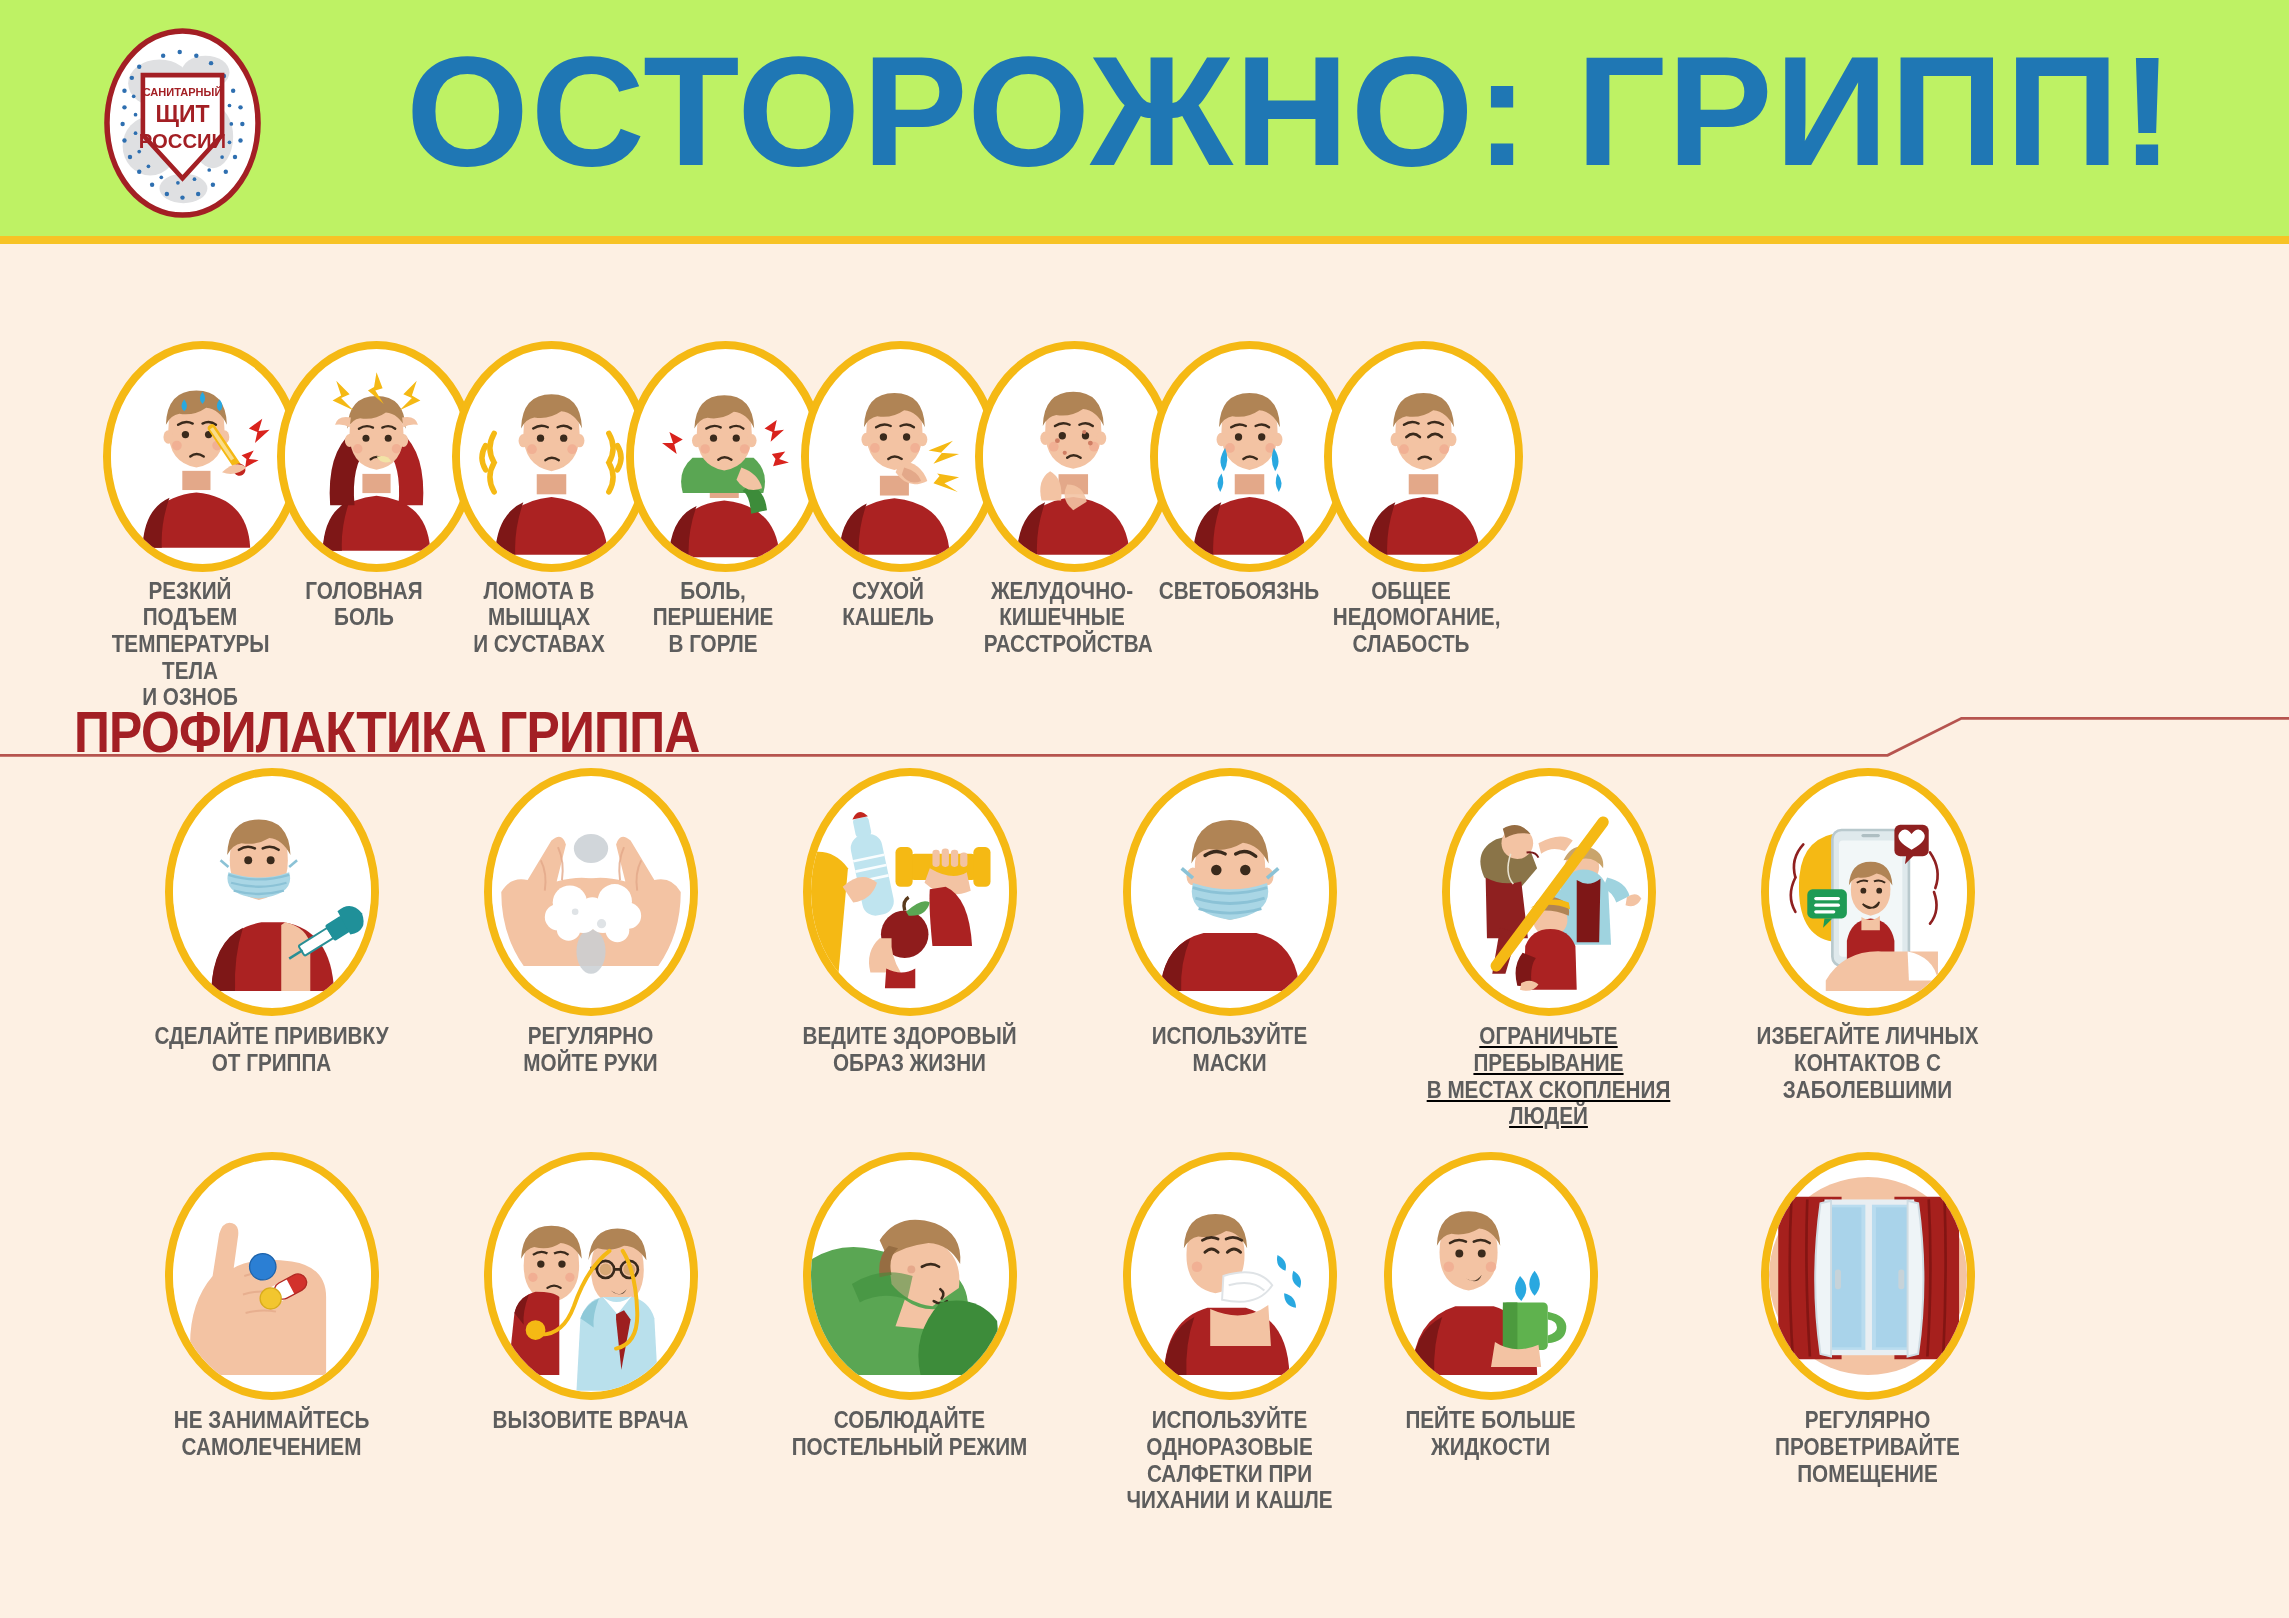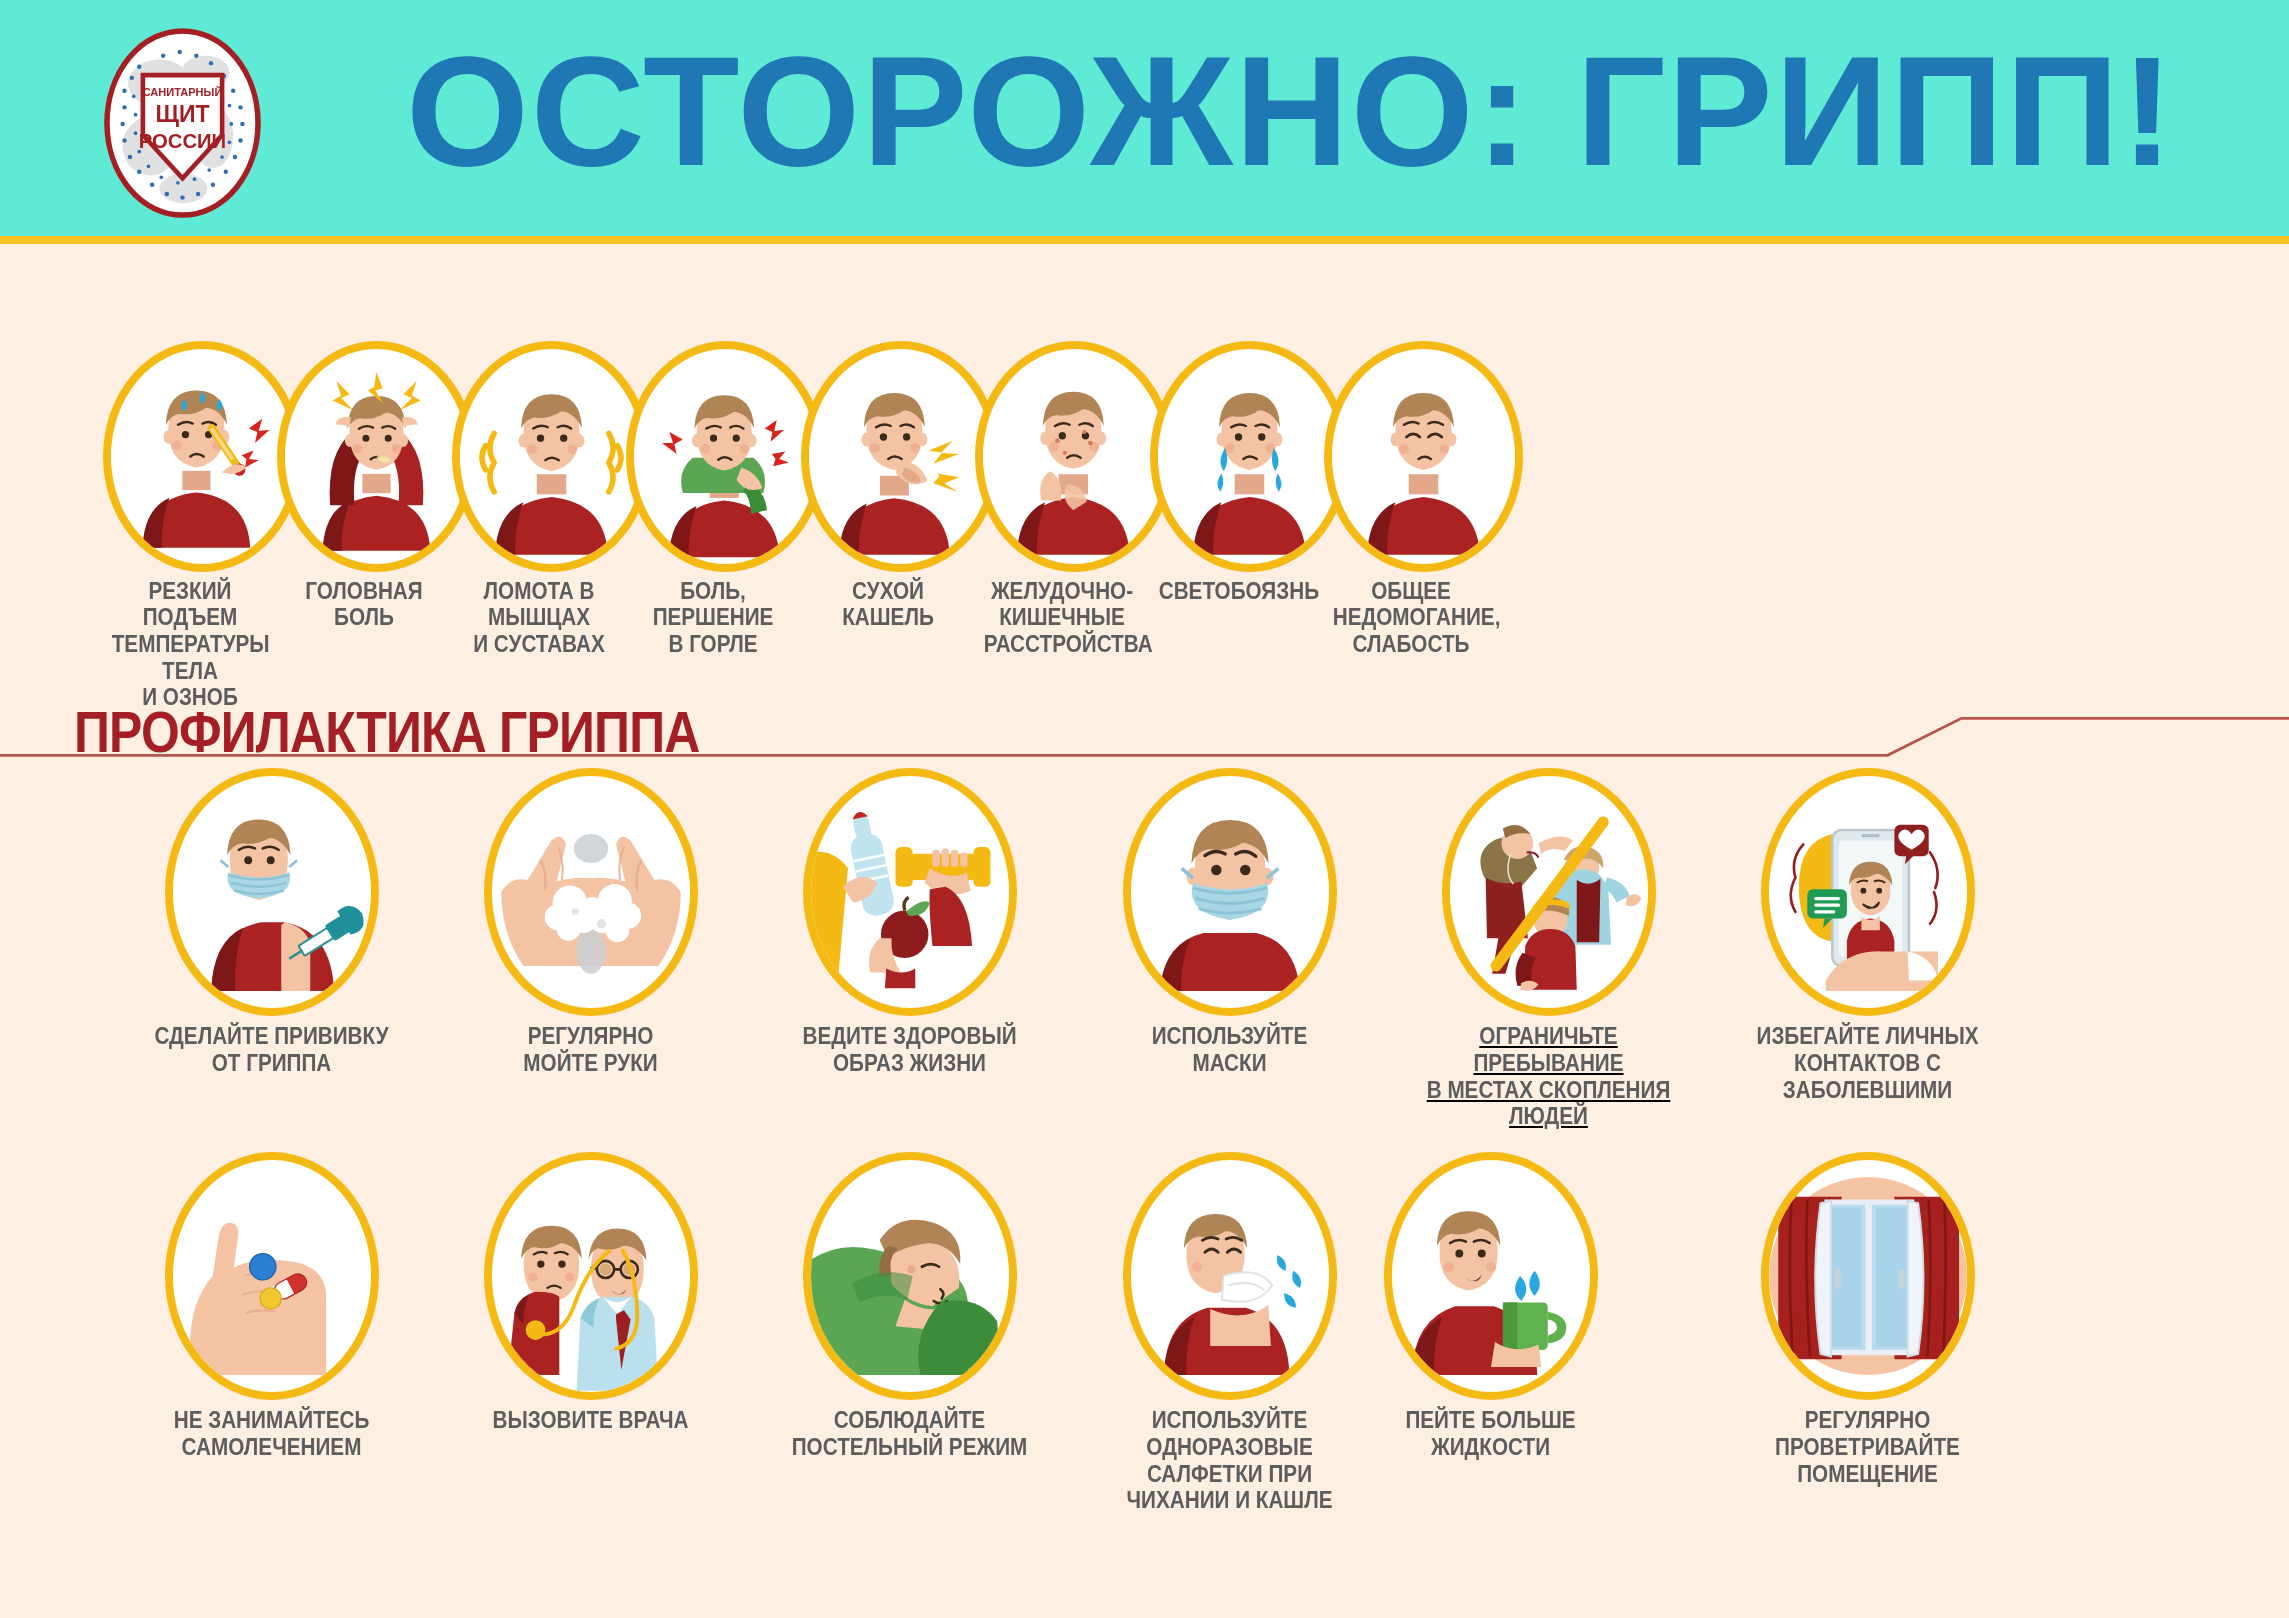--- a/index.html
+++ b/index.html
@@ -6,21 +6,21 @@
   body{
     width:2290px;height:1619px;
     background:#fdf0e3;
     font-family:"Liberation Sans", sans-serif;
     overflow:hidden;
     position:relative;
   }
   .poster{position:relative;width:2290px;height:1619px;background:#fdf0e3;}
 
   
-  .header{position:absolute;left:0;top:0;width:2290px;height:238px;background:#5eead4;text-decoration:underline;}
+  .header{position:absolute;left:0;top:0;width:2290px;height:238px;background:#bef264;text-decoration:underline;}
   .logo{position:absolute;left:95px;top:26px;width:175px;height:194px;}
   .logo svg{display:block;}
   .poster-title{
     position:absolute;left:406px;top:18.5px;width:1689px;height:185px;
     display:flex;align-items:center;justify-content:flex-start;
     font-family:"Liberation Sans", sans-serif;
     font-weight:bold;font-size:155px;letter-spacing:1.8px;
     color:#1f77b4;line-height:1;
     transform:scaleX(1.02);transform-origin:left center;
     white-space:nowrap;

